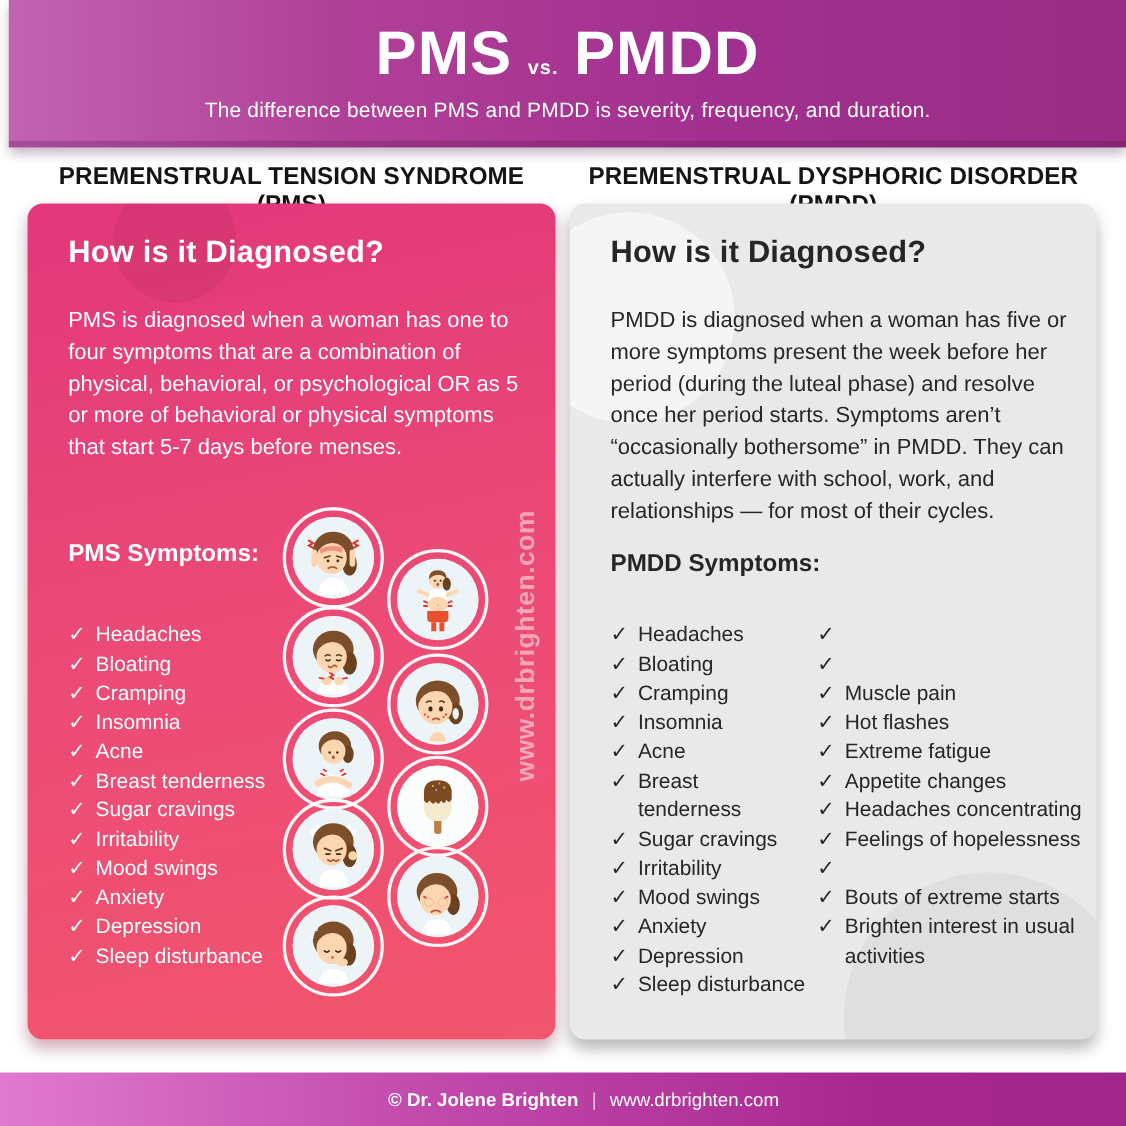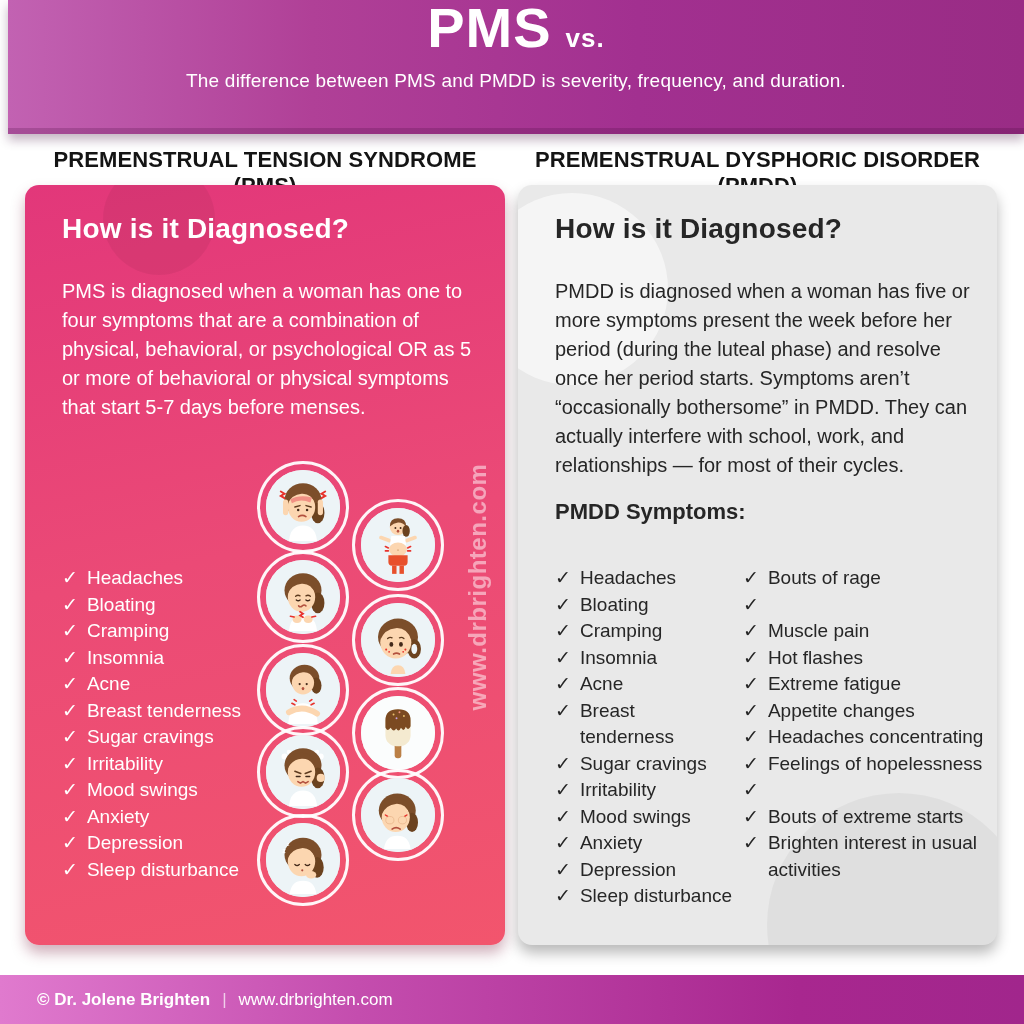--- a/index.html
+++ b/index.html
@@ -4,23 +4,23 @@
 <style>
   html,body{margin:0;padding:0;width:1024px;height:1024px;background:#ffffff;
     font-family:"Liberation Sans", sans-serif;overflow:hidden;position:relative;}
   .page{position:absolute;inset:0;}
 
   
   .hero{position:absolute;left:8px;top:0;right:0;height:134px;color:#fff;text-align:center;
     background:linear-gradient(90deg,#c262b2 0%,#b04097 30%,#a23090 62%,#992c85 100%);
     box-shadow:0 6px 10px rgba(60,10,55,0.30);}
   .hero::after{content:"";position:absolute;left:0;right:0;bottom:0;height:6px;background:rgba(70,10,60,0.22);}
-  .hero h1{margin:0;display:flex;justify-content:center;align-items:baseline;gap:14px;
+  .hero h1{margin:0;padding-top:20px;display:flex;justify-content:center;align-items:baseline;gap:14px;
     font-size:56px;font-weight:700;letter-spacing:1px;line-height:1;}
-  .t-vs{font-size:26px;font-weight:700;}
+  .t-vs{font-size:18px;font-weight:700;}
   .subtitle{margin:14px 0 0 0;font-size:19px;font-weight:400;letter-spacing:0.2px;}
 
   
   .colhead{position:absolute;top:147px;font-size:22px;font-weight:700;color:#141414;
     text-align:center;letter-spacing:0.1px;}
   .colhead.left{left:25px;width:480px;}
   .colhead.right{left:518px;width:479px;}
 
   
   .panel{position:absolute;top:185px;height:760px;border-radius:14px;overflow:hidden;}
@@ -56,43 +56,45 @@
   .pos-3{left:336px;top:418px;} .pos-4{left:241px;top:468px;} .pos-5{left:336px;top:511px;}
   .pos-6{left:241px;top:550px;} .pos-7{left:336px;top:593px;} .pos-8{left:241px;top:638px;}
 
   .watermark{position:absolute;left:298px;top:388px;width:310px;text-align:center;
     transform:rotate(-90deg);font-size:24px;font-weight:700;letter-spacing:0.5px;
     color:rgba(255,255,255,0.5);}
 
   
   .footer{position:absolute;left:0;right:0;bottom:0;height:49px;color:#fff;
     background:linear-gradient(90deg,#e07ace 0%,#c44dae 35%,#a8278f 78%,#a1268c 100%);
-    display:flex;align-items:center;justify-content:flex-start;gap:12px;font-size:17px;padding-left:37px;}
+    display:flex;align-items:center;justify-content:center;gap:12px;font-size:17px;padding-left:37px;}
   .footer .c{font-weight:700;} .footer .sep{opacity:0.7;font-weight:400;} .footer .w{font-weight:400;}
 </style>
 </head>
 <body>
 
 <div class="page">
 
   <header class="hero">
     <h1>
       <span class="t-big">PMS</span>
       <span class="t-vs">vs.</span>
+      <span class="t-big">PMDD</span>
     </h1>
     <p class="subtitle">The difference between PMS and PMDD is severity, frequency, and duration.</p>
   </header>
 
   <div class="colhead left">PREMENSTRUAL TENSION SYNDROME (PMS)</div>
   <div class="colhead right">PREMENSTRUAL DYSPHORIC DISORDER (PMDD)</div>
 
   <section class="panel pms">
     <div class="deco pms-top-circle"></div>
     <h2>How is it Diagnosed?</h2>
     <p class="para">PMS is diagnosed when a woman has one to four symptoms that are a combination of physical, behavioral, or psychological OR as 5 or more of behavioral or physical symptoms that start 5-7 days before menses.</p>
+    <h3>PMS Symptoms:</h3>
     <ul class="symptoms pms-list">
 
         <li>
           <span class="chk">✓</span>
           <span class="lbl">Headaches</span>
         </li>
 
         <li>
           <span class="chk">✓</span>
           <span class="lbl">Bloating</span>
@@ -368,21 +370,20 @@
 
           <li>
             <span class="chk">✓</span>
             <span class="lbl">Sleep disturbance</span>
           </li>
         </ul>
       <ul class="symptoms pmdd-col2">
 
           <li>
             <span class="chk">✓</span>
-            <span class="lbl">Bouts of rage</span>
           </li>
 
           <li>
             <span class="chk">✓</span>
           </li>
 
           <li>
             <span class="chk">✓</span>
             <span class="lbl">Muscle pain</span>
           </li>

